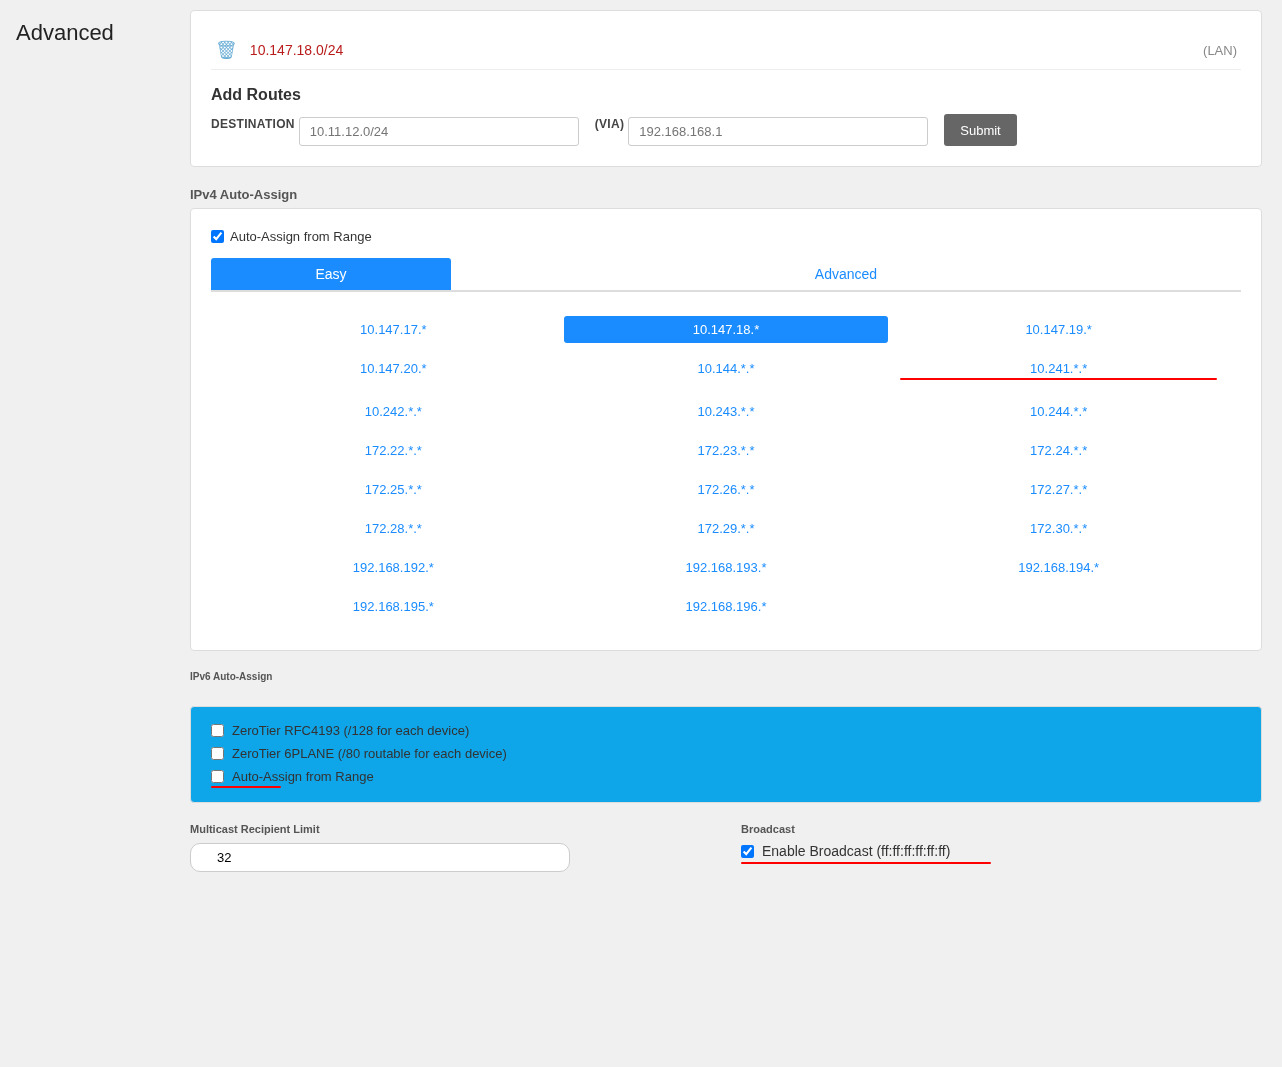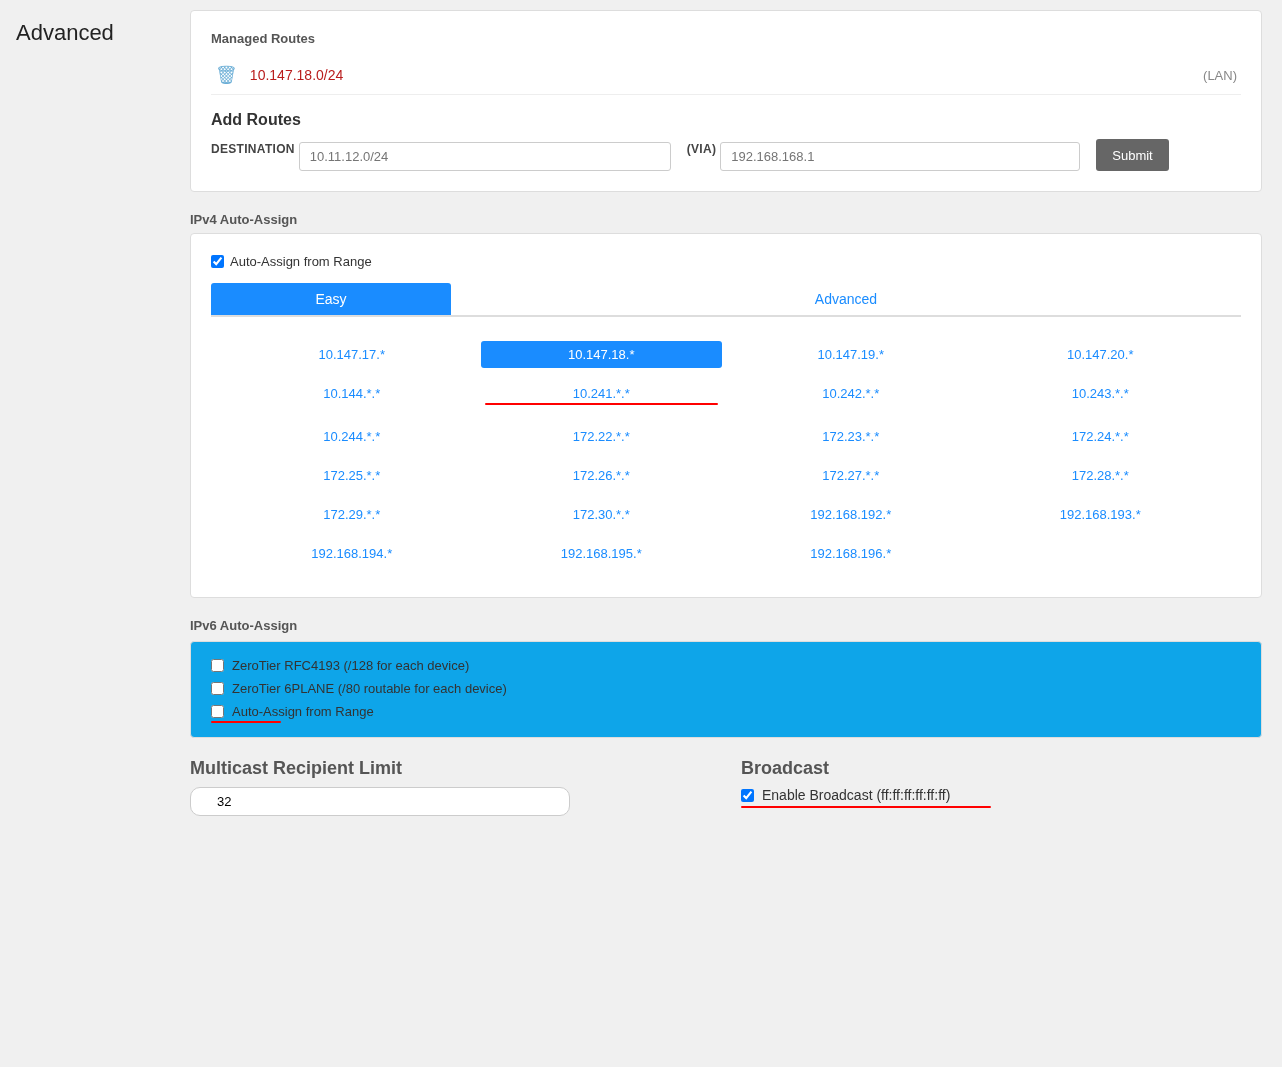--- a/index.html
+++ b/index.html
@@ -86,24 +86,24 @@
       text-transform: uppercase;
       letter-spacing: 0.3px;
     }
     .form-input {
       border: 1px solid #ccc;
       border-radius: 3px;
       padding: 6px 10px;
       font-size: 13px;
       color: #999;
       background: #fff;
-      width: 372px;
+      width: 280px;
     }
     .form-input-via {
-      width: 360px;
+      width: 300px;
     }
     .submit-btn {
       background: #666;
       color: #fff;
       border: none;
       border-radius: 3px;
       padding: 7px 16px;
       font-size: 13px;
       cursor: pointer;
       height: 32px;
@@ -137,21 +137,21 @@
       color: #1a8cff;
       border: none;
       padding: 8px 0;
       flex: 1;
       font-size: 14px;
       cursor: pointer;
       text-align: center;
     }
     .ip-grid {
       display: grid;
-      grid-template-columns: repeat(4, 1fr);
+      grid-template-columns: repeat(3, 1fr);
       gap: 12px 8px;
       padding: 4px 20px 10px;
     }
     .ip-item {
       text-align: center;
       color: #1a8cff;
       font-size: 13px;
       cursor: pointer;
       padding: 6px 4px;
       border-radius: 3px;
@@ -198,21 +198,21 @@
 
     
     .bottom-row {
       display: flex;
       gap: 30px;
     }
     .bottom-section {
       flex: 1;
     }
     .bottom-label {
-      font-size: 18px;
+      font-size: 11px;
       font-weight: 700;
       color: #555;
       margin-bottom: 8px;
     }
     .number-input {
       border: 1px solid #ccc;
       border-radius: 10px;
       padding: 6px 26px;
       font-size: 13px;
       width: 100%;
@@ -226,21 +226,20 @@
 <body>
 
 <div class="page-layout">
   <div class="sidebar">
     <div class="sidebar-title">Advanced</div>
   </div>
 
   <div class="main-content">
 
     <div class="card">
-      <div class="section-label">Managed Routes</div>
       <div class="managed-routes-row">
         <span class="trash-icon">🗑</span>
         <span class="route-ip">10.147.18.0/24</span>
         <span class="route-tag">(LAN)</span>
       </div>
 
       <div class="add-routes-title">Add Routes</div>
       <div class="form-row">
         <div class="form-group">
           <label class="form-label">Destination</label>
@@ -286,21 +285,21 @@
           <div class="ip-item">172.29.*.*</div>
           <div class="ip-item">172.30.*.*</div>
           <div class="ip-item">192.168.192.*</div>
           <div class="ip-item">192.168.193.*</div>
           <div class="ip-item">192.168.194.*</div>
           <div class="ip-item">192.168.195.*</div>
           <div class="ip-item">192.168.196.*</div>
         </div>
     </div>
 
-    <div style="font-size:13px;font-weight:600;color:#555;margin-bottom:8px;">IPv6 Auto-Assign</div>
+    <div style="font-size:10px;font-weight:600;color:#555;margin-bottom:24px;">IPv6 Auto-Assign</div>
     <div class="ipv6-card">
       <div class="checkbox-row">
         <input type="checkbox" style="">
         <span>ZeroTier RFC4193 (/128 for each device)</span>
       </div>
       <div class="checkbox-row">
         <input type="checkbox" style="">
         <span>ZeroTier 6PLANE (/80 routable for each device)</span>
       </div>
       <div class="checkbox-row" style="position:relative;display:inline-flex;">

